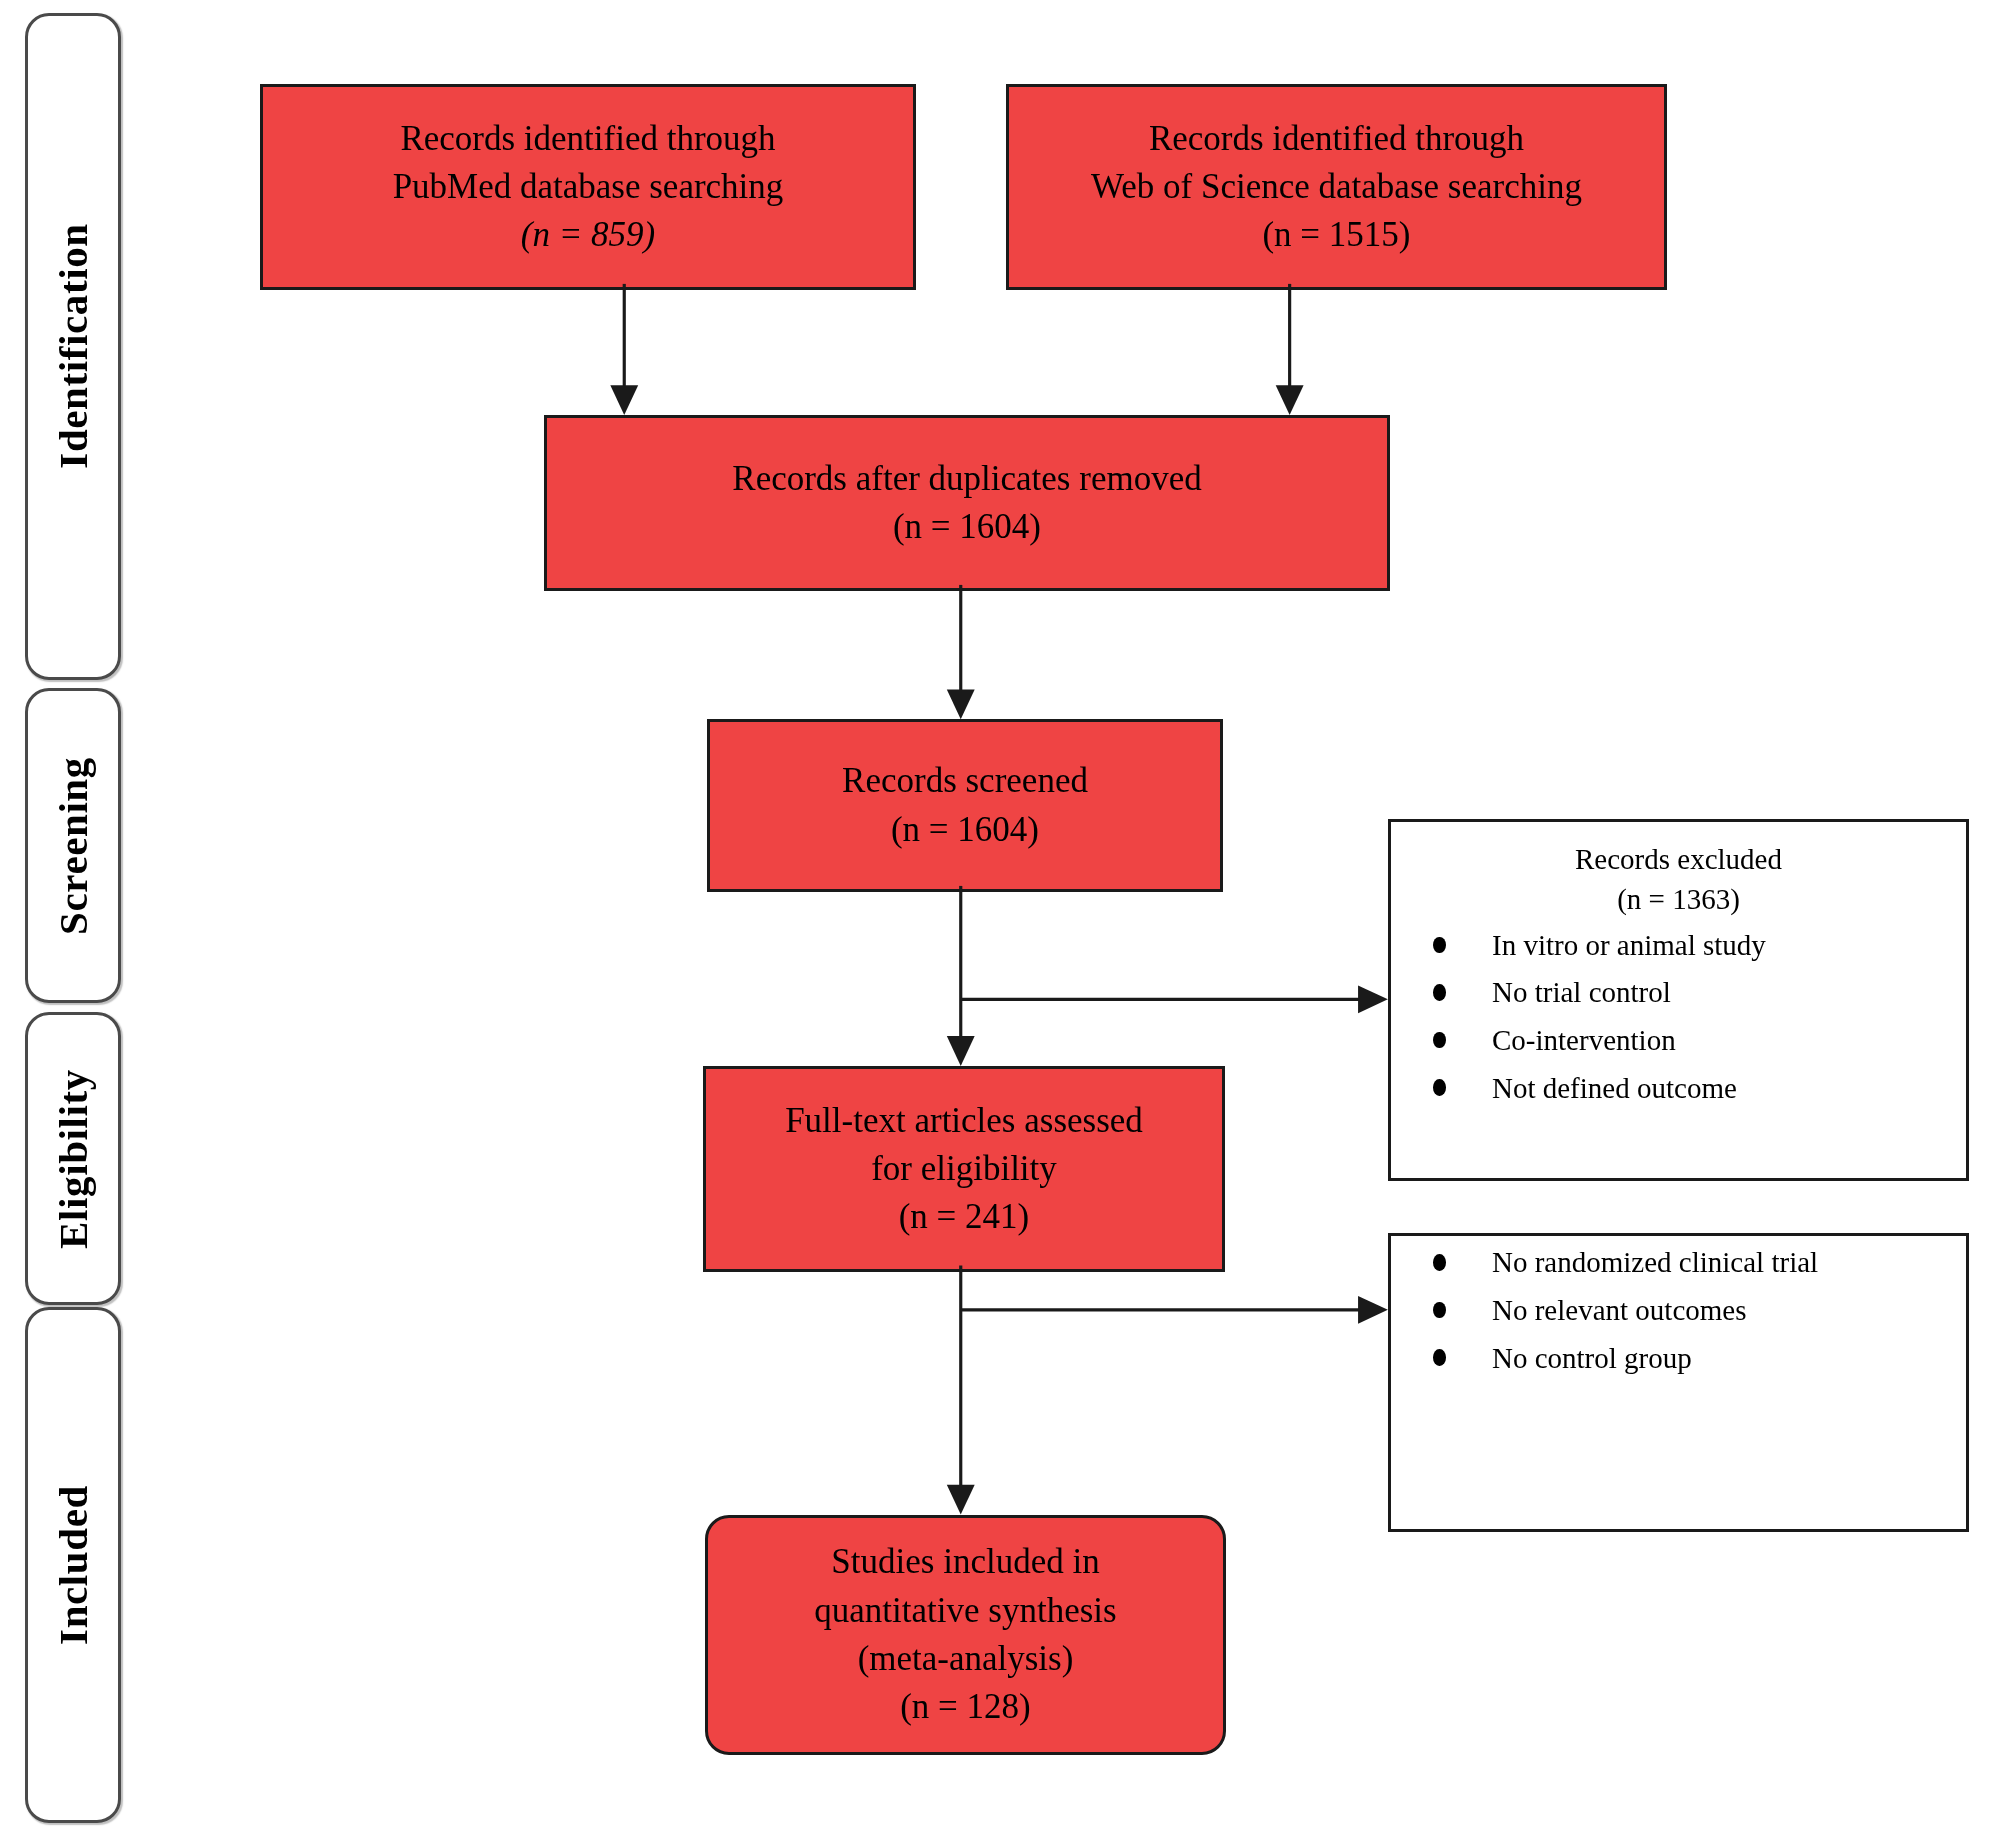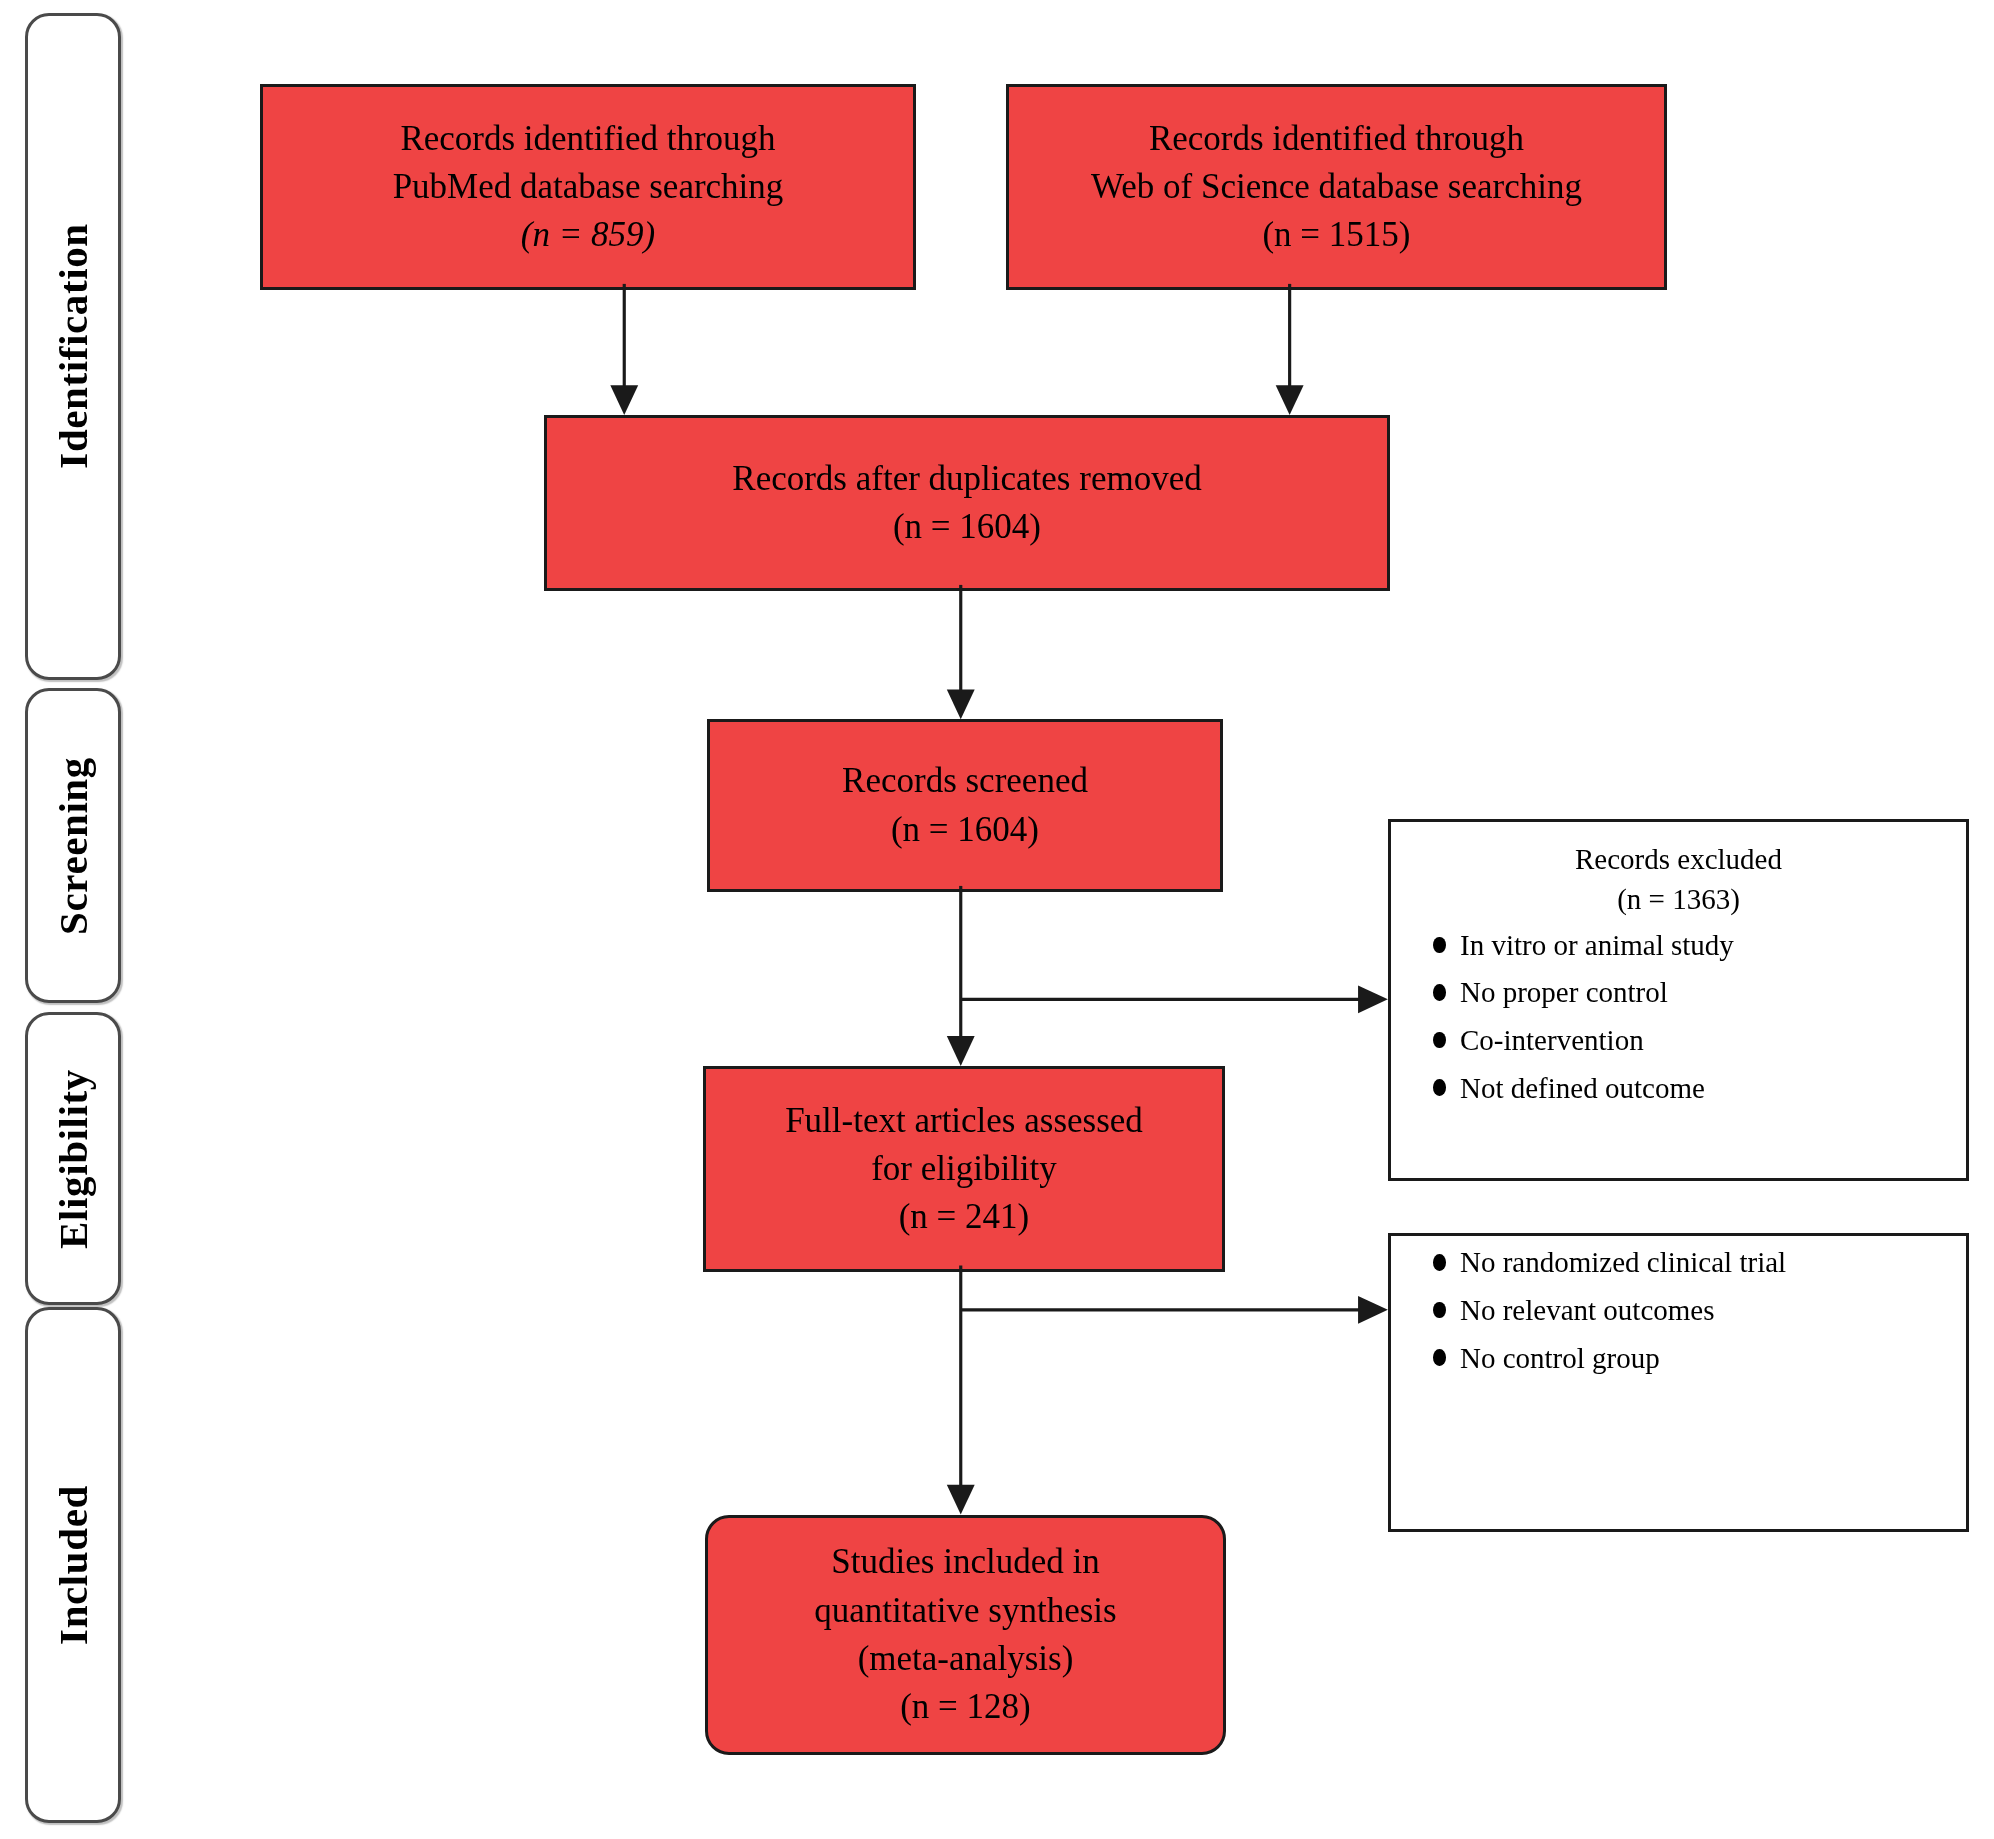--- a/index.html
+++ b/index.html
@@ -51,21 +51,21 @@
     line-height:1.38;
   }
   .xbox .xhead{text-align:center;padding-top:16.5px;}
   .xbox ul{
     list-style:none;
     margin:6.3px 0 0 0;
     padding:0;
   }
   .xbox li{
     position:relative;
-    padding-left:69px;
+    padding-left:101px;
     margin-bottom:7.6px;
     white-space:nowrap;
   }
   .xbox li::before{
     content:"";
     position:absolute;
     left:42px;top:50%;
     width:12.7px;height:16.5px;
     margin-top:-8.2px;
     background:#000;
@@ -113,21 +113,21 @@
     <div class="count">(n = 1604)</div>
   </div>
 
   <div class="xbox" style="left:1388px;top:819px;width:575px;height:356px;">
     <div class="xhead">
       <div class="line">Records excluded</div>
       <div class="count">(n = 1363)</div>
     </div>
     <ul>
       <li>In vitro or animal study</li>
-      <li>No proper control</li>
+      <li>No trial control</li>
       <li>Co-intervention</li>
       <li>Not defined outcome</li>
     </ul>
   </div>
 
   <div class="fbox" style="left:703px;top:1066px;width:516px;height:200px;">
     <div class="line">Full-text articles assessed</div>
     <div class="line">for eligibility</div>
     <div class="count">(n = 241)</div>
   </div>

